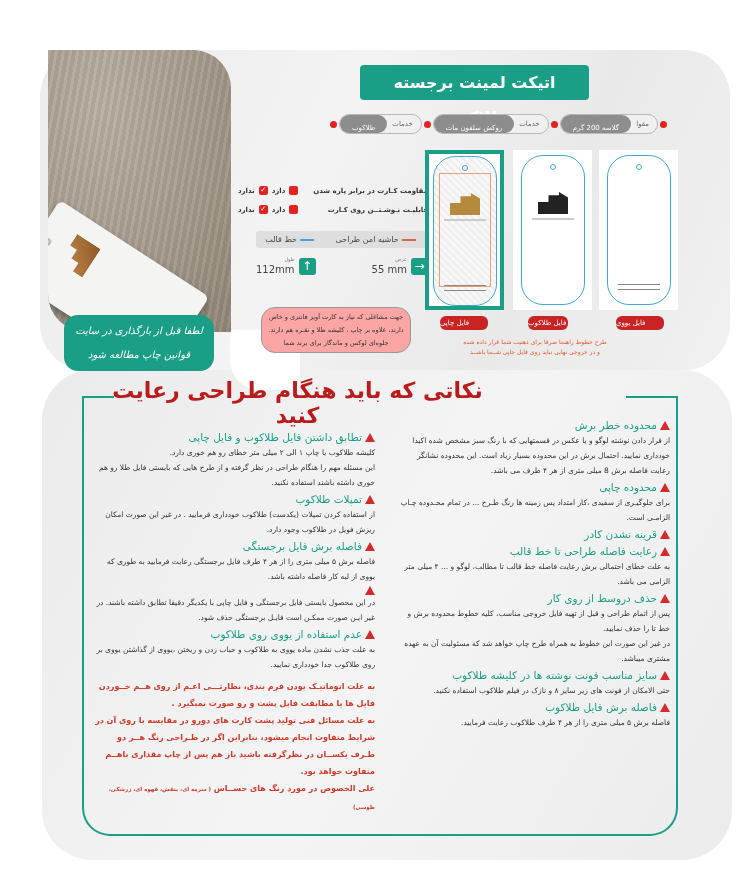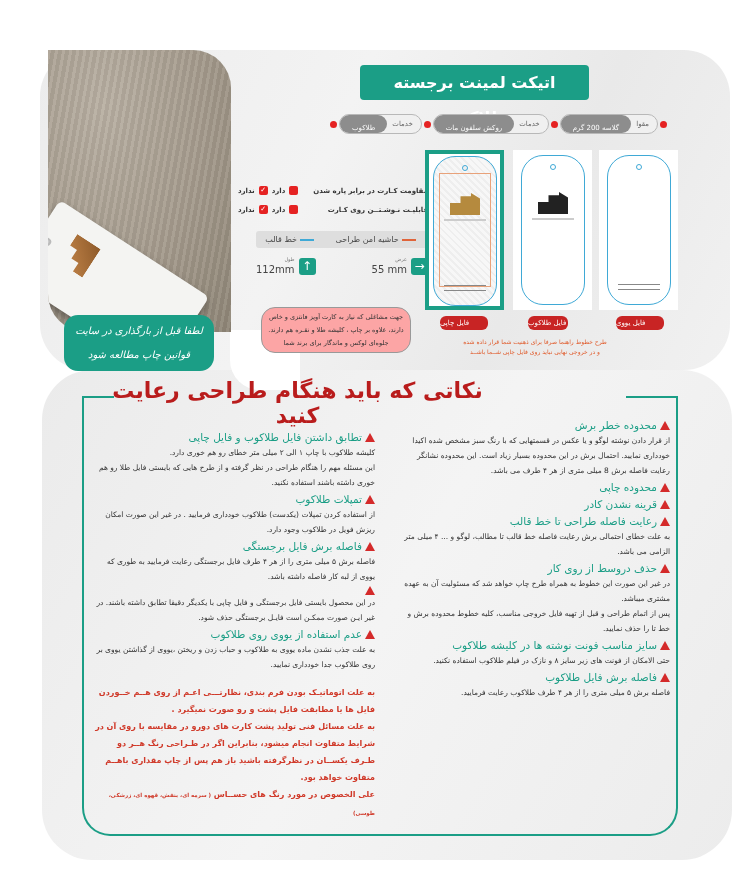--- a/index.html
+++ b/index.html
@@ -49,21 +49,21 @@
 .warn-note{position:absolute;left:455px;top:337px;width:160px;font-size:6px;color:#e05a2a;text-align:center;line-height:10px}
 .section{position:absolute;left:82px;top:396px;width:596px;height:440px;border:2px solid #1b9e86;border-top:none;border-radius:0 0 28px 28px}
 .section::before{content:"";position:absolute;left:0;top:0;width:100%;height:2px;background:linear-gradient(to left,#1b9e86 0 50px,transparent 50px calc(100% - 30px),#1b9e86 calc(100% - 30px))}
 .sec-title{position:absolute;left:110px;top:378px;width:375px;text-align:center;font-size:22px;font-weight:bold;color:#b91c1c;background:transparent}
 .col{position:absolute;top:416px;font-size:7.5px;line-height:15px;color:#333}
 .col.right{right:75px;width:275px}
 .col.left{left:95px;width:280px}
 .item h4{font-size:10.5px;color:#1b9e86;font-weight:normal;display:flex;align-items:center;gap:3px;margin-top:2px}
 .item h4 .tri{width:0;height:0;border-left:5px solid transparent;border-right:5px solid transparent;border-bottom:9px solid #d42a2a;display:inline-block}
 .item p{margin:0}
-.red-block{font-size:8px;color:#d03a2a;line-height:17px;font-weight:bold;margin-top:12px}
+.red-block{font-size:8px;color:#d03a2a;line-height:17px;font-weight:bold;margin-top:6px}
 .red-block small{font-size:5.5px}
 </style>
 </head>
 <body>
 
 <div class="bg-top"></div>
 <div class="bg-bottom"></div>
 <div class="bg-notch"></div>
 
 <div class="photo">
@@ -181,41 +181,42 @@
         <span class="tri"></span>
         <span>محدوده خطر برش</span>
       </h4>
       <p>از قرار دادن نوشته لوگو و یا عکس در قسمتهایی که با رنگ سبز مشخص شده اکیدا خودداری نمایید. احتمال برش در این محدوده بسیار زیاد است. این محدوده نشانگر رعایت فاصله برش 8 میلی متری از هر ۴ طرف می باشد.</p>
     </div>
   <div class="item">
       <h4>
         <span class="tri"></span>
         <span>محدوده چاپی</span>
       </h4>
+      <p>برای جلوگیـری از سفیدی ،کار امتداد پس زمینه ها رنگ طـرح ... در تمام محـدوده چـاپ الزامـی است.</p>
     </div>
   <div class="item">
       <h4>
         <span class="tri"></span>
         <span>قرینه نشدن کادر</span>
       </h4>
     </div>
   <div class="item">
       <h4>
         <span class="tri"></span>
         <span>رعایت فاصله طراحی تا خط قالب</span>
       </h4>
       <p>به علت خطای احتمالی برش رعایت فاصله خط قالب تا مطالب، لوگو و ... ۴ میلی متر الزامی می باشد.</p>
     </div>
   <div class="item">
       <h4>
         <span class="tri"></span>
         <span>حذف دروسط از روی کار</span>
       </h4>
+      <p>پس از اتمام طراحی و قبل از تهیه فایل خروجی مناسب، کلیه خطوط محدوده برش و خط تا را حذف نمایید.</p>
       <p>در غیر این صورت این خطوط به همراه طرح چاپ خواهد شد که مسئولیت آن به عهده مشتری میباشد.</p>
-      <p>پس از اتمام طراحی و قبل از تهیه فایل خروجی مناسب، کلیه خطوط محدوده برش و خط تا را حذف نمایید.</p>
     </div>
   <div class="item">
       <h4>
         <span class="tri"></span>
         <span>سایز مناسب فونت نوشته ها در کلیشه طلاکوب</span>
       </h4>
       <p>حتی الامکان از فونت های زیر سایز ۸ و نازک در فیلم طلاکوب استفاده نکنید.</p>
     </div>
   <div class="item">
       <h4>

